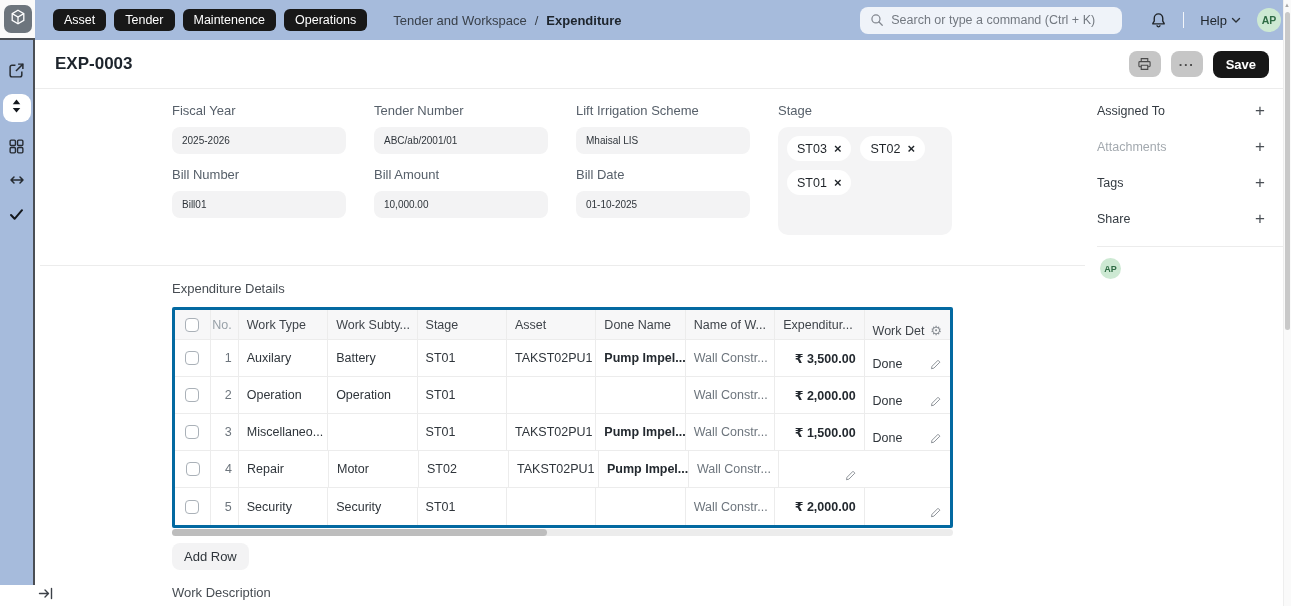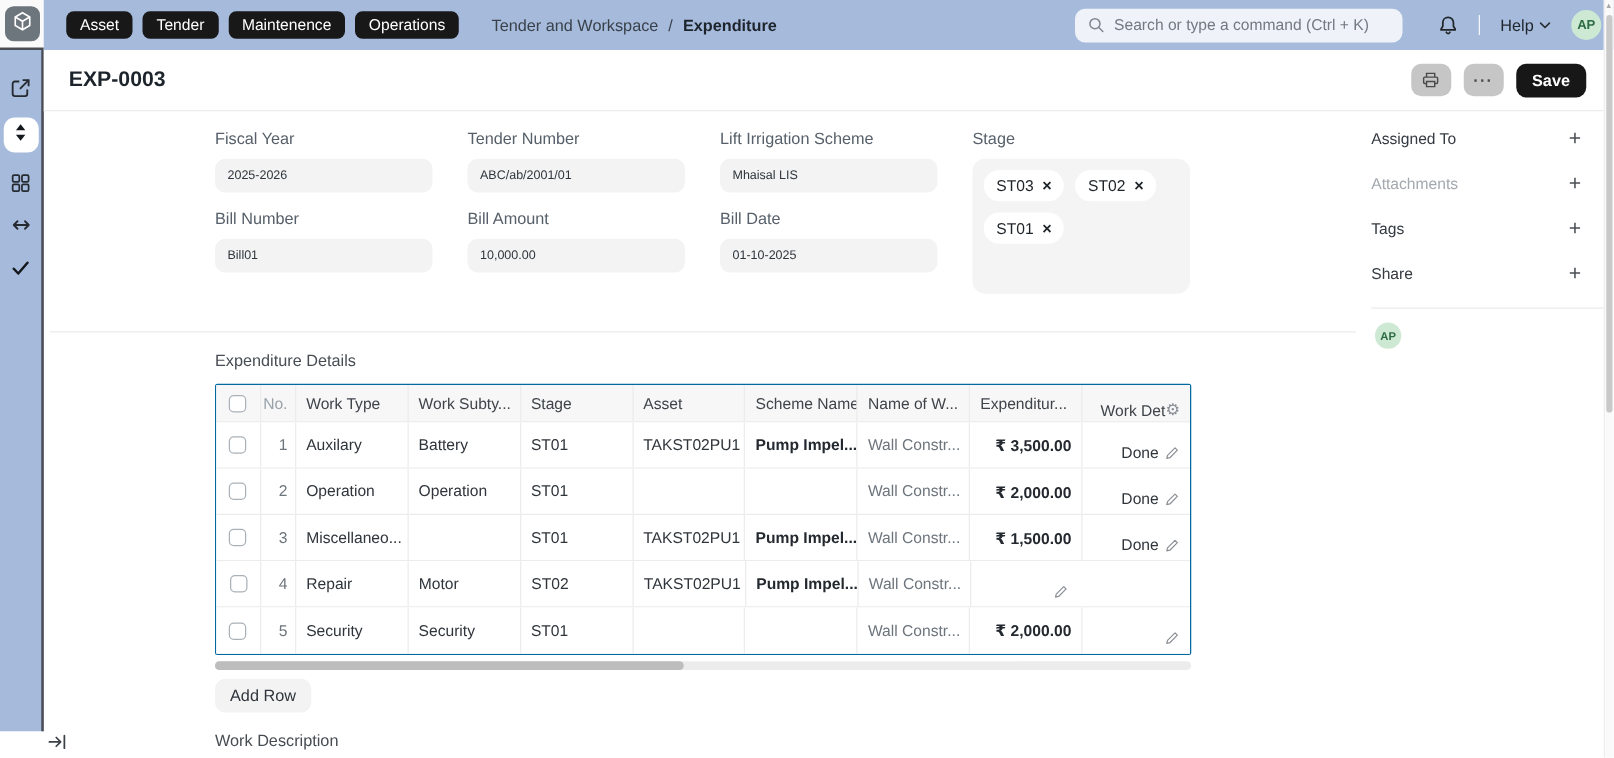--- a/index.html
+++ b/index.html
@@ -58,33 +58,33 @@
   #stage-box { background:#f4f4f5; border-radius:10px; width:174px; height:108px; padding:9px;
     display:flex; flex-wrap:wrap; gap:9px; align-content:flex-start; }
   .chip { background:#fff; border-radius:14px; padding:4px 10px; font-size:12.5px; color:#1f2429;
     display:flex; align-items:center; gap:7px; height:25px; }
   .chip-x { font-weight:700; font-size:13px; color:#1f2429; cursor:pointer; line-height:1; }
 
   #form-divider { position:absolute; left:40px; top:265px; width:1045px; height:1px; background:#ececec; }
   #details-label { position:absolute; left:172px; top:281px; font-size:13px; color:#474d53; }
 
   
-  #grid { position:absolute; left:172px; top:307px; width:781px; border:1px solid #0369a1;
+  #grid { position:absolute; left:172px; top:307px; width:781px; border:3px solid #0369a1;
     border-radius:2px; font-size:12.5px; }
   .grow { display:flex; border-bottom:1px solid #ececec; background:#fff; }
   .grow:last-child { border-bottom:none; }
   .grow.head { background:#f7f7f8; height:30px; }
   .grow.body-row { height:37px; }
   .gc { border-right:1px solid #ececec; display:flex; align-items:center; padding:0 8px;
     overflow:hidden; white-space:nowrap; }
   .gc:last-child { border-right:none; }
   .c-cb { width:36px; justify-content:center; }
   .c-no { width:28px; justify-content:flex-end; padding-right:6px; }
   .c-90 { width:90px; }
-  .c-wd { width:86px; justify-content:flex-end;margin-top:12px; }
+  .c-wd { width:86px; justify-content:space-between;margin-top:12px; }
   .c-ex { justify-content:flex-end; }
   .head .gc { color:#3f444a; font-weight:500; }
   .head .c-no { color:#98a1a8; font-weight:400; }
   .cb { width:14px; height:14px; border:1.5px solid #aab1b8; border-radius:4px; background:#fff; cursor:pointer; }
   .cell-gray { color:#6d757d; }
   .cell-bold { font-weight:700; color:#23292f; }
   .cell-amt { font-weight:600; color:#23292f; }
   .pencil { cursor:pointer; display:flex; flex-shrink:0; margin-left:4px; }
   .gear { color:#8a8f95; font-size:13px; cursor:pointer; font-family:"DejaVu Sans",sans-serif; }
 
@@ -271,21 +271,21 @@
 <div id="grid">
   <div class="grow head">
     <div class="gc c-cb">
         <span class="cb"></span>
       </div>
     <div class="gc c-no">No.</div>
     <div class="gc c-90">Work Type</div>
     <div class="gc c-90">Work Subty...</div>
     <div class="gc c-90">Stage</div>
     <div class="gc c-90">Asset</div>
-    <div class="gc c-90">Scheme Name</div>
+    <div class="gc c-90">Done Name</div>
     <div class="gc c-90">Name of W...</div>
     <div class="gc c-90">Expenditur...</div>
     <div class="gc c-wd">
       <span>Work Det</span>
       <span class="gear">⚙</span>
     </div>
   </div>
 
   <div class="grow body-row">
     <div class="gc c-cb">

